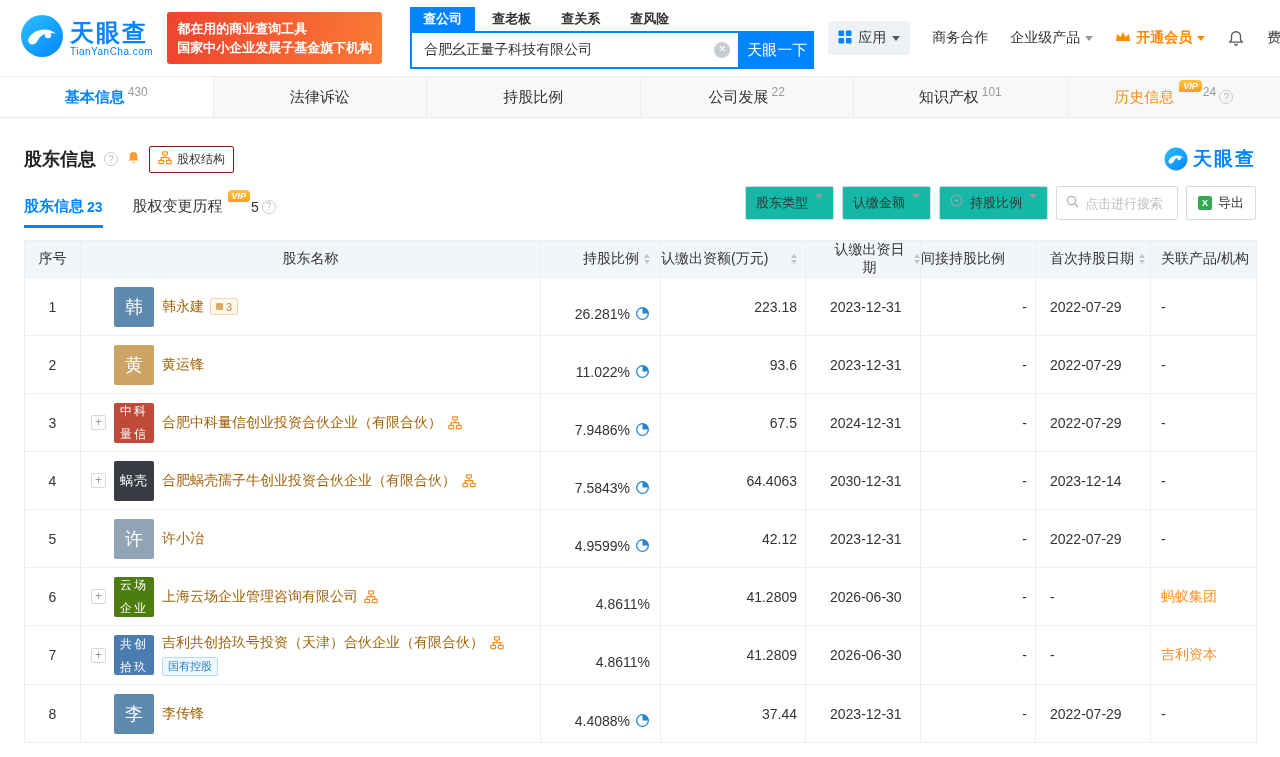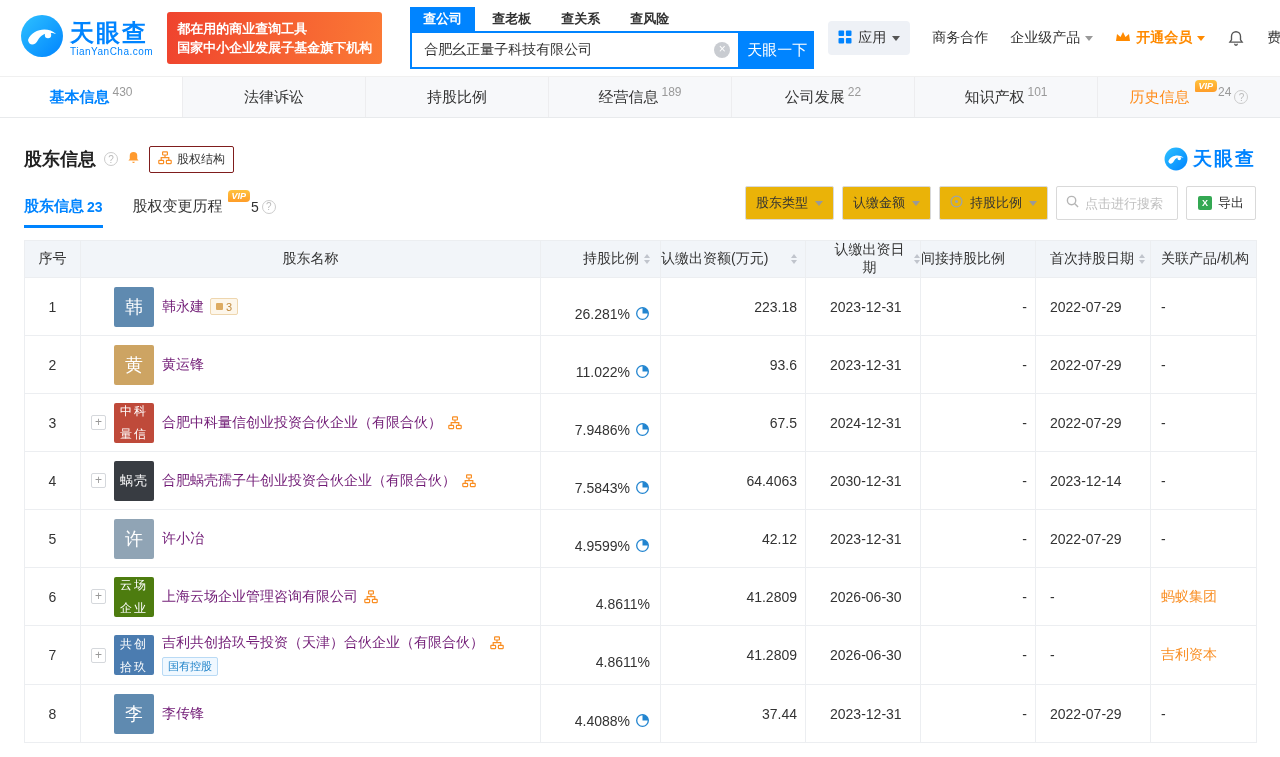--- a/index.html
+++ b/index.html
@@ -60,22 +60,22 @@
     padding:4px 8px; font-size:12px; color:#333; cursor:pointer; }
   .watermark { margin-left:auto; display:flex; align-items:center; gap:5px; }
   .watermark .wm-text { font-size:19px; font-weight:bold; color:#0084ff; letter-spacing:2px; }
 
   .subtab-row { display:flex; align-items:flex-end; margin-top:12px; height:42px; }
   .subtab { font-size:15px; color:#333; margin-right:30px; padding-bottom:12px; cursor:pointer;
     display:inline-flex; align-items:center; gap:3px; position:relative; }
   .subtab.active { color:#0084ff; font-weight:bold; border-bottom:3px solid #0084ff; padding-bottom:9px; }
   .subtab .cnt { font-size:14px; }
   .controls { margin-left:auto; display:flex; align-items:center; gap:8px; padding-bottom:8px; }
-  .filter-btn { display:inline-flex; align-items:center; gap:7px; border:1px solid #d9d9d9; border-radius:2px;
-    padding:7px 10px; font-size:13px; color:#333; cursor:pointer; background:#eab308; }
+  .filter-btn { display:inline-flex; gap:7px; border:1px solid #d9d9d9; border-radius:2px;
+    padding:7px 10px; font-size:13px; color:#333; cursor:pointer; background:#14b8a6; }
   .mini-search { display:inline-flex; align-items:center; gap:6px; border:1px solid #d9d9d9; border-radius:2px;
     padding:7px 9px; width:122px; background:#fff; }
   .mini-search input { border:none; outline:none; width:100%; font-size:13px; color:#333;
     font-family:inherit; }
   .mini-search input::placeholder { color:#bfbfbf; }
   .export-btn { display:inline-flex; align-items:center; gap:6px; border:1px solid #d9d9d9; border-radius:2px;
     padding:7px 11px; font-size:13px; color:#333; cursor:pointer; background:#fff; }
   .xls-icon { width:14px; height:14px; background:#34a853; border-radius:2px; color:#fff; font-size:9px;
     font-weight:bold; display:inline-flex; align-items:center; justify-content:center; }
 
@@ -100,21 +100,21 @@
   .name-wrap { display:flex; align-items:center; gap:8px; }
   .expand { width:15px; height:15px; border:1px solid #d5d8dc; border-radius:2px; background:#fff; color:#999;
     font-size:12px; line-height:12px; text-align:center; cursor:pointer; flex-shrink:0; }
   .expand.hidden { visibility:hidden; }
   .avatar { width:40px; height:40px; border-radius:2px; color:#fff; flex-shrink:0; cursor:pointer;
     display:flex; flex-direction:column; align-items:center; justify-content:center; font-size:18px; }
   .avatar.two { font-size:13px; letter-spacing:1px; }
   .avatar.multi { font-size:12px; line-height:14px; letter-spacing:2px;gap:9px; }
   .name-block { min-width:0; }
   .name-line { display:flex; align-items:center; gap:6px; flex-wrap:nowrap; }
-  .name-link { color:#701a75; cursor:pointer; white-space:nowrap; overflow:hidden; text-overflow:ellipsis; }
+  .name-link { color:#a16207; cursor:pointer; white-space:nowrap; overflow:hidden; text-overflow:ellipsis; }
   .count-badge { display:inline-flex; align-items:center; gap:3px; border:1px solid #eed6ae; background:#fdf6ea;
     color:#c08a3e; font-size:11px; height:17px; padding:0 5px; border-radius:2px; cursor:pointer; flex-shrink:0; }
   .count-badge::before { content:''; width:7px; height:7px; background:#ddab62; border-radius:1px; }
   .stock-icon { display:inline-flex; cursor:pointer; flex-shrink:0; }
   .state-tag { display:inline-block; margin-top:5px; border:1px solid #b9daf5; background:#f0f8ff; color:#2083c9;
     font-size:11px; padding:1px 5px; border-radius:2px; }
   .cell-ratio .ratio-wrap { display:flex; align-items:center; justify-content:flex-end; gap:5px; padding-right:10px;margin-top:14px; }
   .pie { display:inline-flex; cursor:pointer; }
   .cell-amount { text-align:right; padding-right:8px; }
   .cell-date { text-align:left; padding-left:24px; }
@@ -210,24 +210,20 @@
     <span>基本信息</span>
     <span class="c">430</span>
   </div>
   <div class="nav-tab">
     <span>法律诉讼</span>
   </div>
   <div class="nav-tab">
     <span>持股比例</span>
   </div>
   <div class="nav-tab">
-    <span>经营信息</span>
-    <span class="c">189</span>
-  </div>
-  <div class="nav-tab">
     <span>公司发展</span>
     <span class="c">22</span>
   </div>
   <div class="nav-tab">
     <span>知识产权</span>
     <span class="c">101</span>
   </div>
   <div class="nav-tab vip-tab">
     <span>历史信息</span>
     <span class="vip raised">VIP</span>

